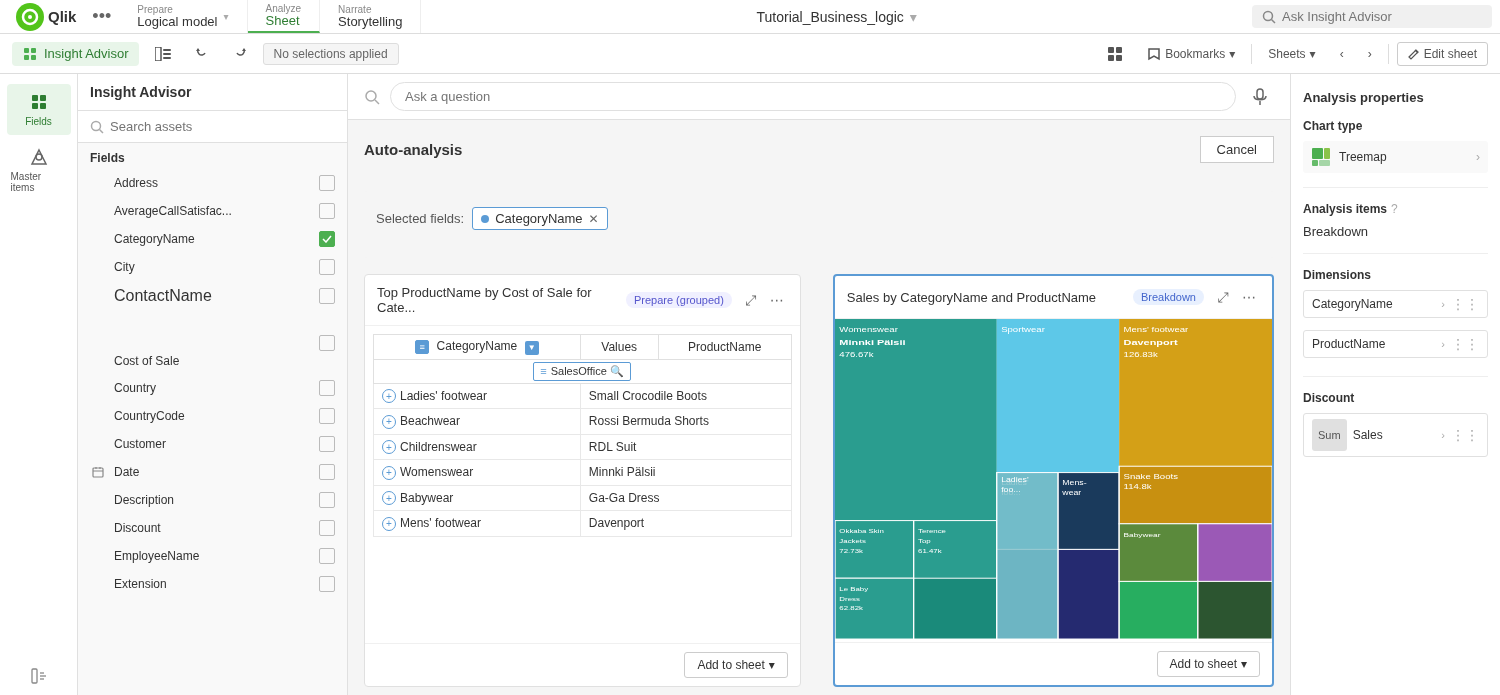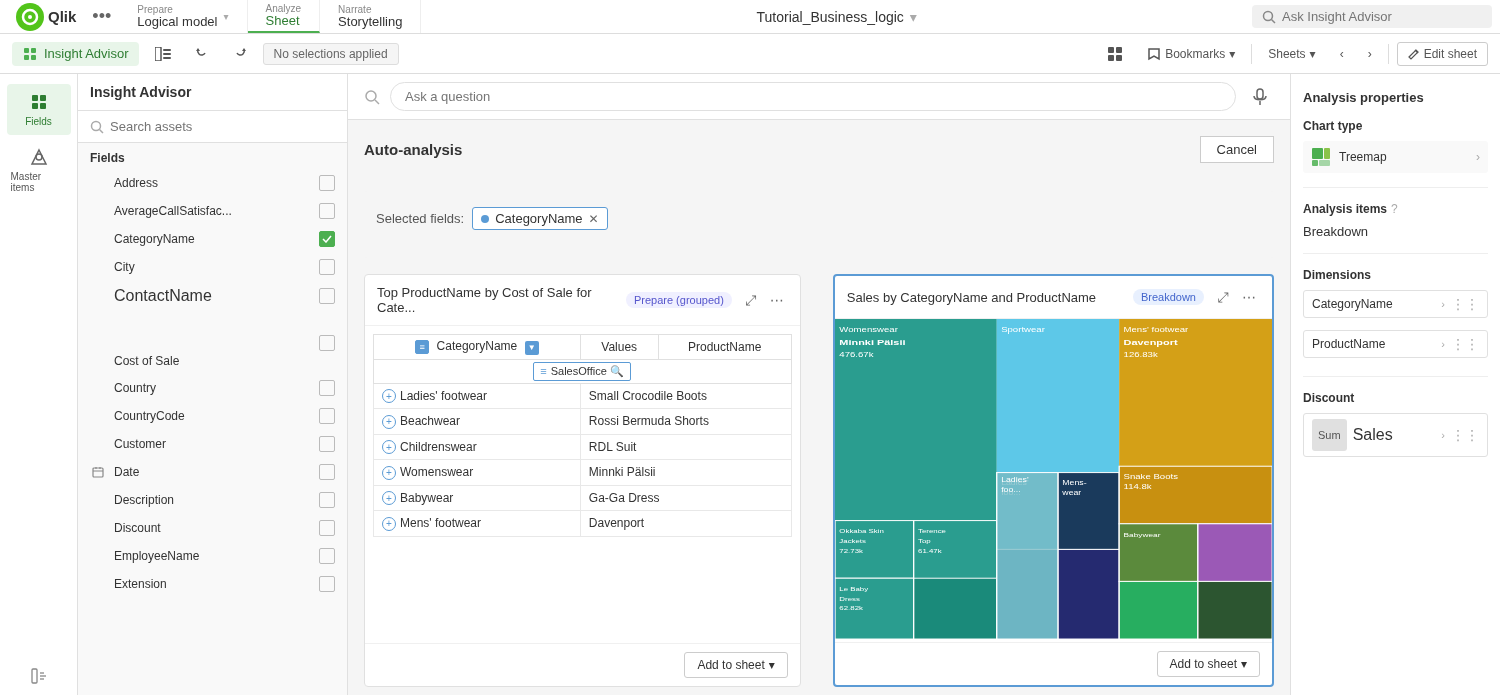--- a/index.html
+++ b/index.html
@@ -111,21 +111,21 @@
     .chart-type-icon { width: 20px; height: 20px; }
     .chart-type-label { font-size: 12px; color: #333; flex: 1; }
     .chart-type-arrow { color: #aaa; font-size: 12px; }
     .analysis-type-value { font-size: 13px; color: #333; }
     .dimension-item { display: flex; align-items: center; gap: 6px; padding: 5px 8px; border: 1px solid #e0e0e0; border-radius: 3px; margin-bottom: 4px; }
     .dimension-label { flex: 1; font-size: 12px; color: #333; }
     .dimension-arrow { color: #aaa; font-size: 11px; }
     .dimension-dots { color: #aaa; font-size: 14px; }
     .measure-item { display: flex; align-items: center; gap: 6px; padding: 5px 8px; border: 1px solid #e0e0e0; border-radius: 3px; }
     .measure-tag { background: #e0e0e0; border-radius: 3px; padding: 10px 6px; font-size: 11px; color: #555; }
-    .measure-label { flex: 1; font-size: 16px; color: #333; }
+    .measure-label { flex: 1; font-size: 12px; color: #333; }
     .measure-arrow { color: #aaa; font-size: 11px; }
     .measure-dots { color: #aaa; font-size: 14px; }
     .analysis-type-help { color: #aaa; font-size: 12px; cursor: pointer; }
   </style>
 </head>
 <body>
 
 <div class="top-nav">
   <div class="qlik-logo">
     <div class="qlik-logo-circle">

